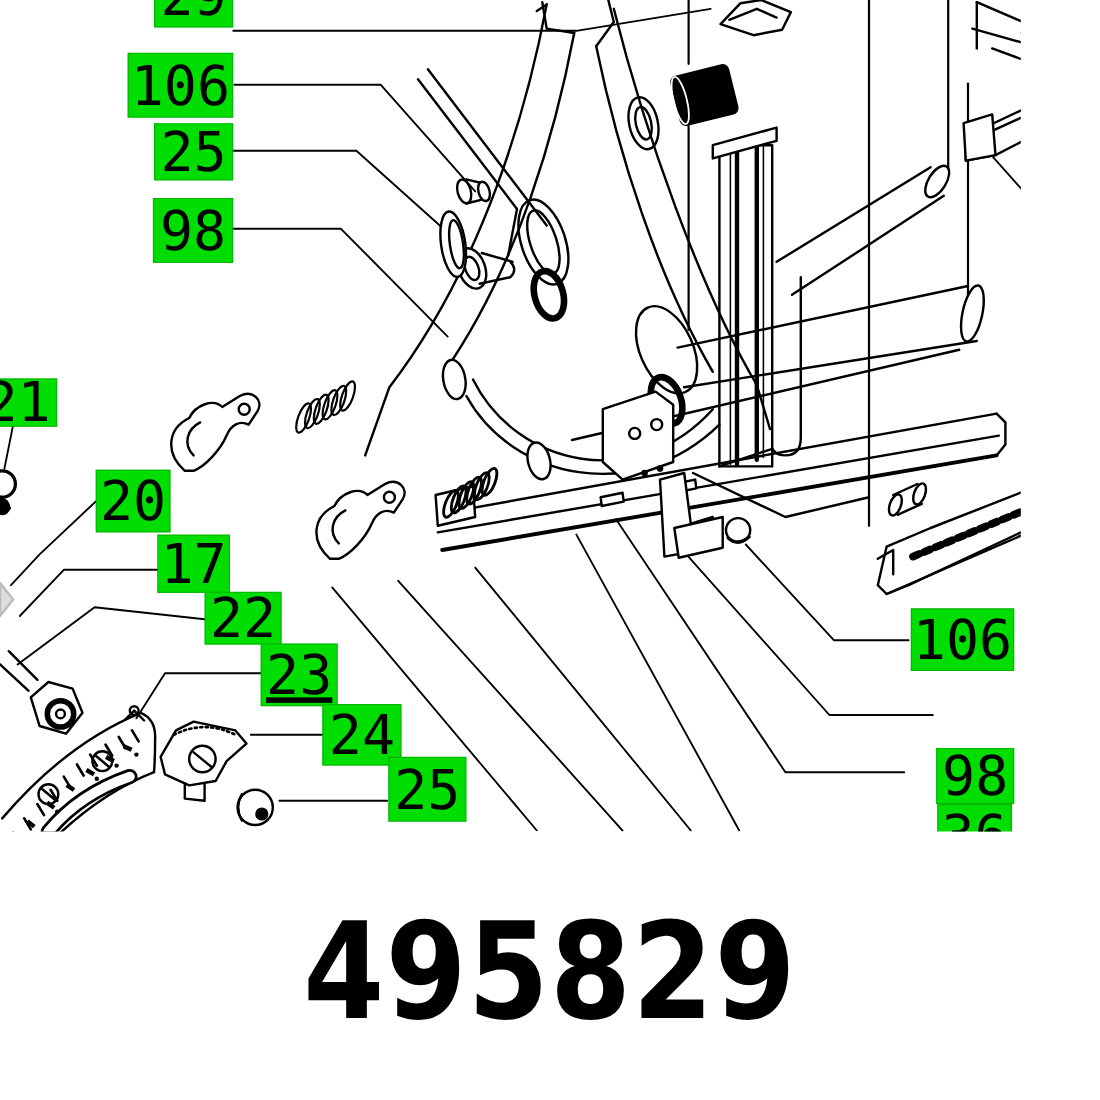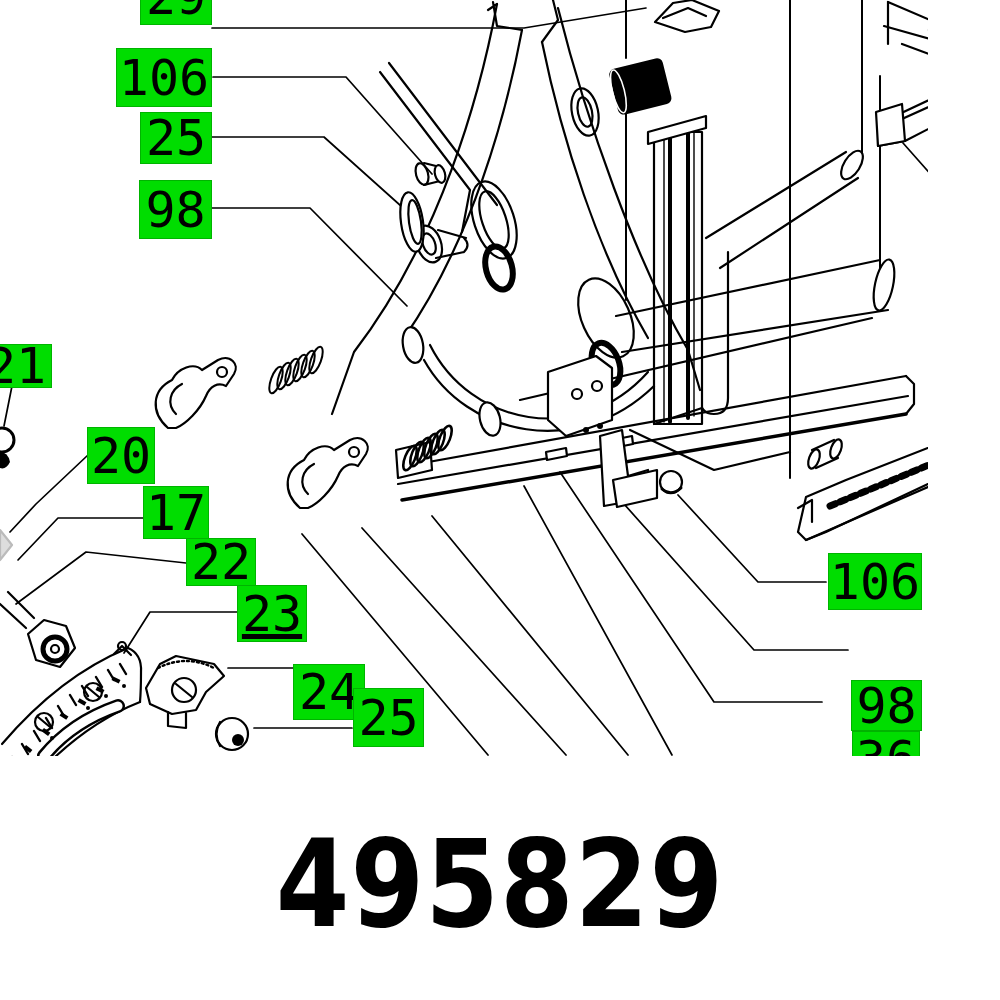--- a/index.html
+++ b/index.html
@@ -21,21 +21,21 @@
   .plabel.red{background:var(--label-red);border-color:rgba(140,0,0,.5);}
   .l0{left:140px;top:-32px;width:72px;height:57px;}
   .l1{left:116px;top:48px;width:96px;height:59px;}
   .l2{left:140px;top:112px;width:72px;height:52px;}
   .l3{left:139px;top:180px;width:73px;height:59px;}
   .l4{left:-20px;top:344px;width:72px;height:44px;}
   .l5{left:87px;top:427px;width:68px;height:57px;}
   .l6{left:143px;top:486px;width:66px;height:53px;}
   .l7{left:186px;top:538px;width:70px;height:48px;}
   .l8{left:237px;top:585px;width:70px;height:57px;text-decoration:underline;}
-  .l9{left:293px;top:640px;width:72px;height:56px;margin-top:24px;}
+  .l9{left:293px;top:640px;width:72px;height:56px;}
   .l10{left:353px;top:688px;width:71px;height:59px;}
   .l11{left:828px;top:553px;width:94px;height:57px;}
   .l12{left:850px;top:620px;width:74px;height:58px;}
   .l13{left:851px;top:680px;width:71px;height:51px;}
   .l14{left:852px;top:731px;width:68px;height:55px;}
   
   #partnumber{position:absolute;left:0;top:818px;width:1000px;height:130px;
               display:flex;align-items:center;justify-content:center;
               font-family:"DejaVu Sans",sans-serif;font-weight:bold;font-size:106px;
               letter-spacing:1px;color:#000;transform:scaleY(1.15);}

